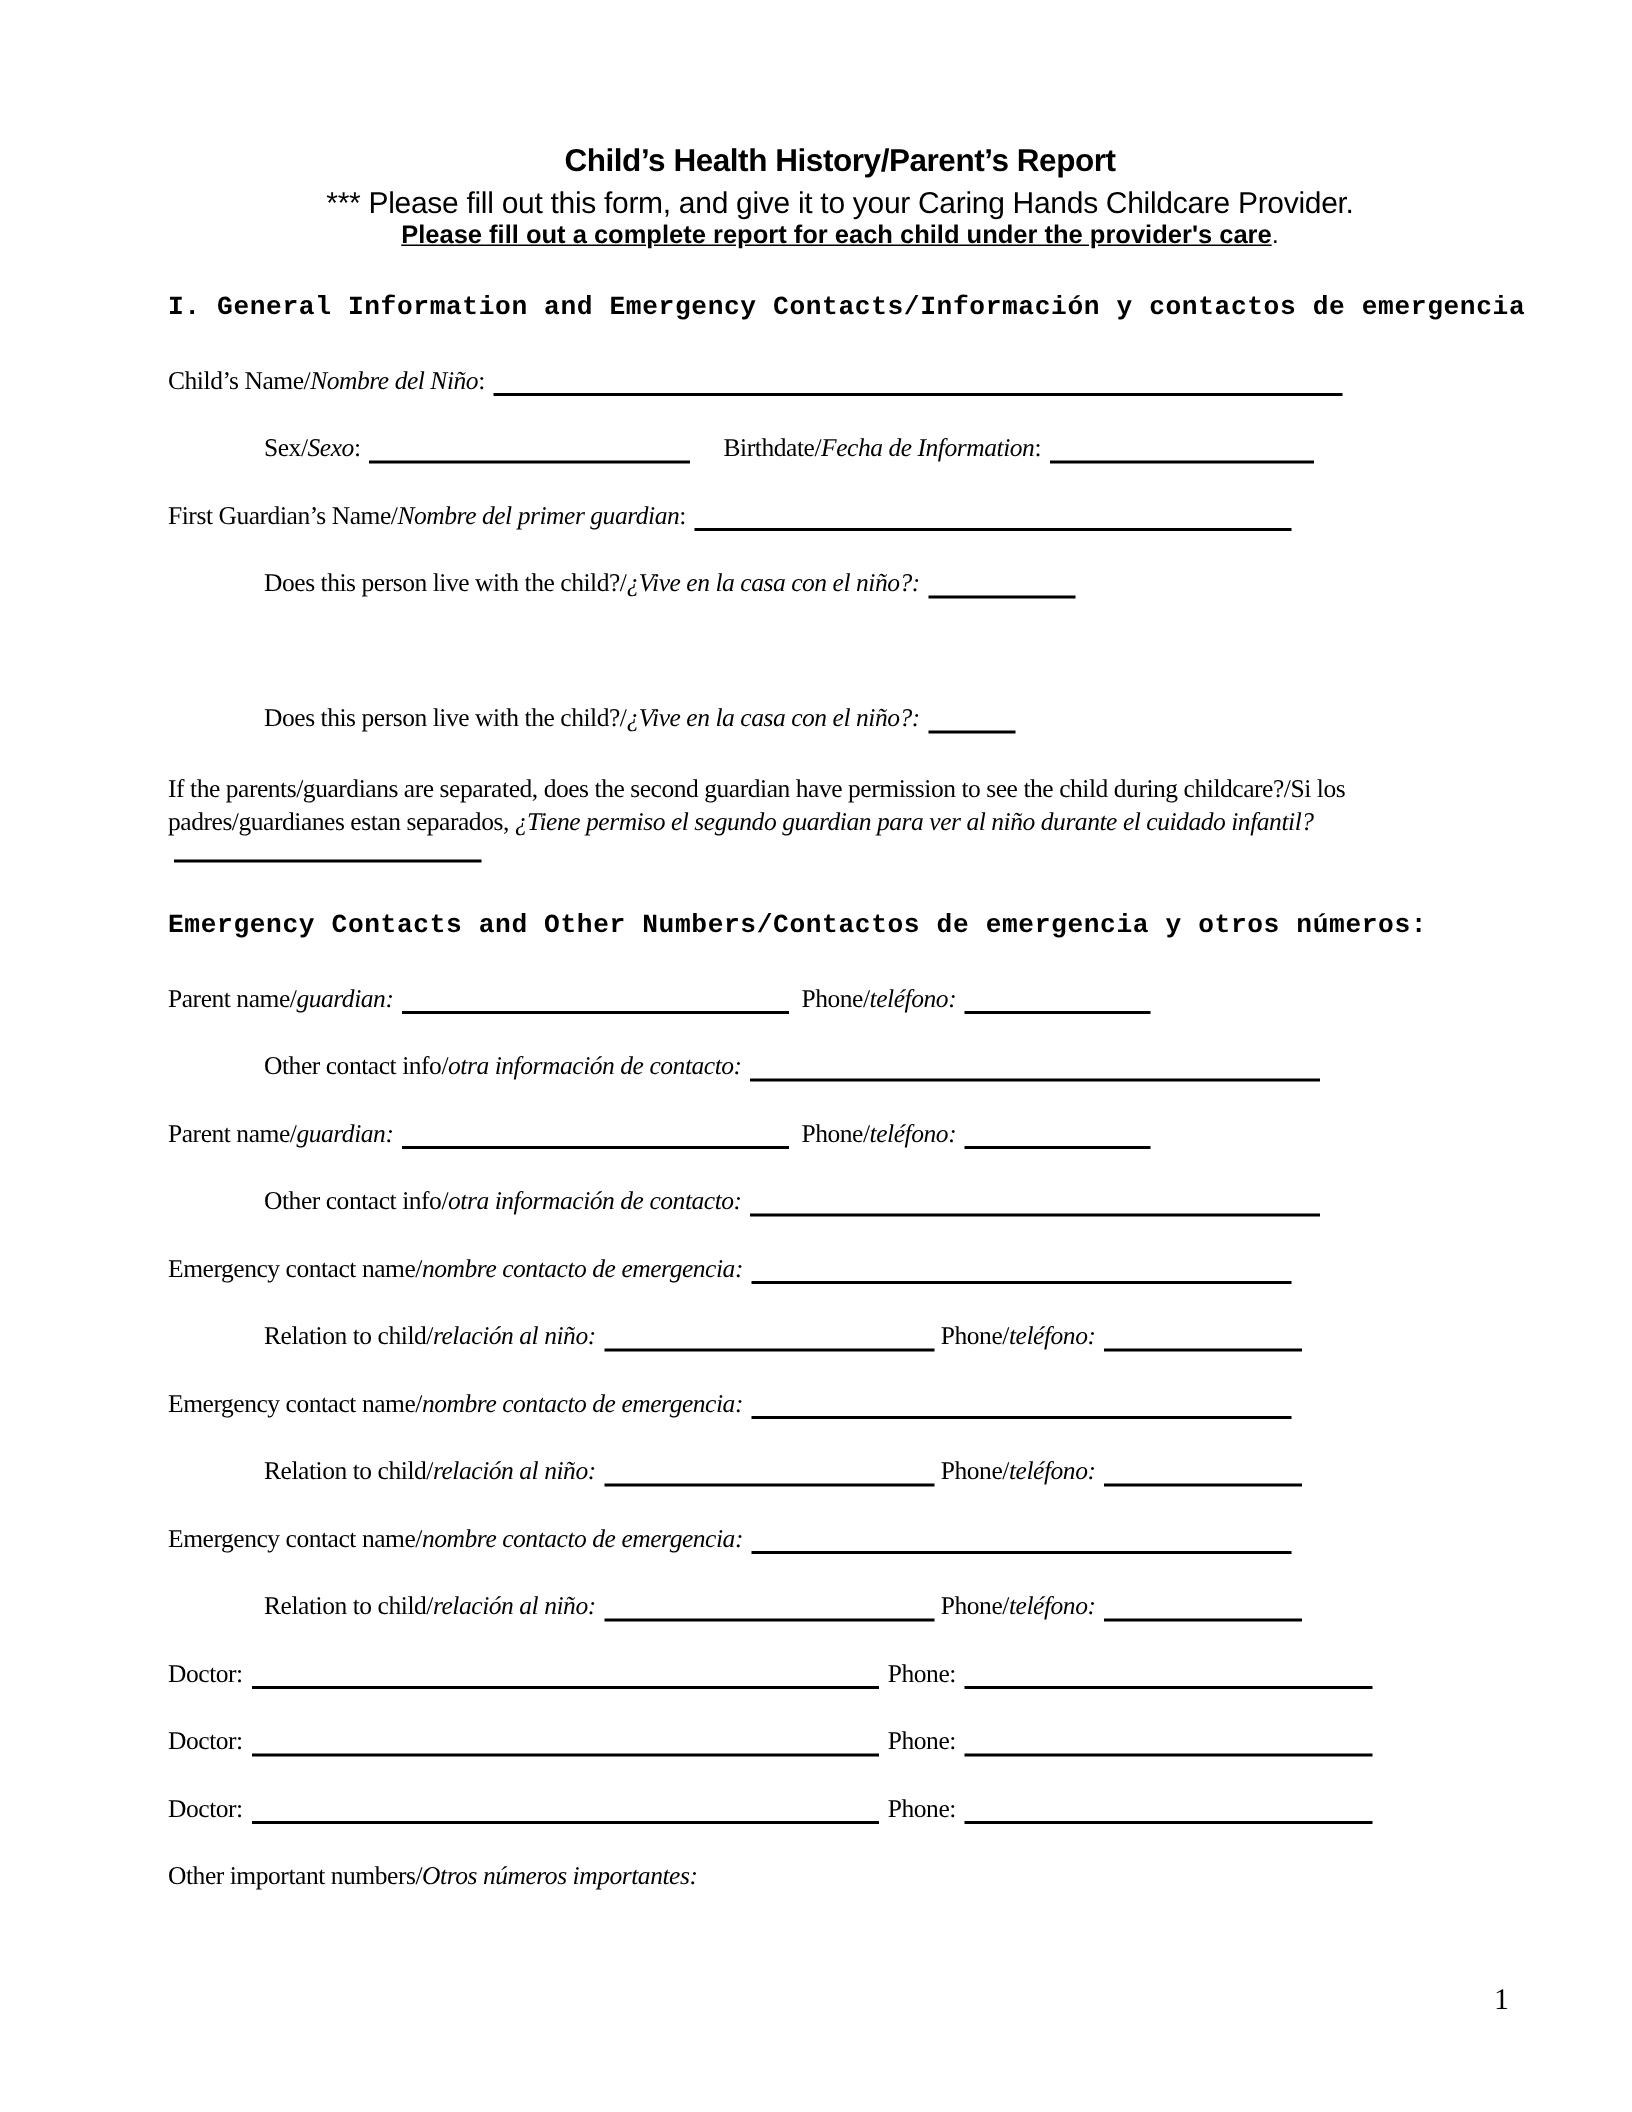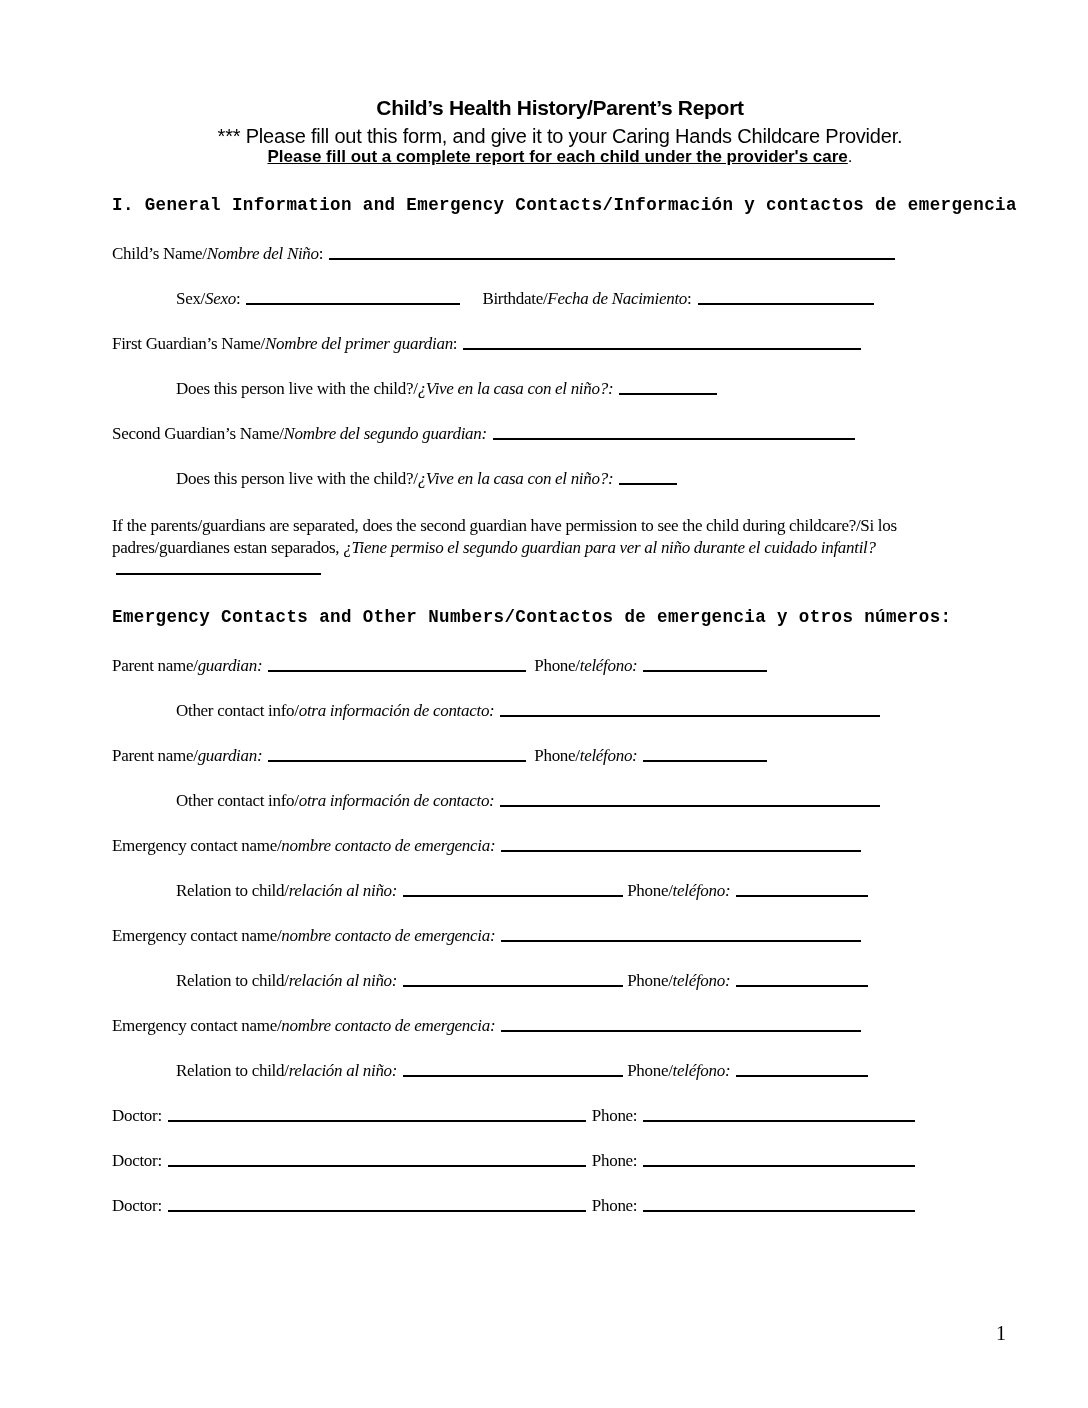--- a/index.html
+++ b/index.html
@@ -5,21 +5,21 @@
   html, body { margin: 0; padding: 0; background: #ffffff; }
   body { width: 1088px; height: 1408px; position: relative; overflow: hidden; color: #000; }
   .page { position: absolute; left: 16px; top: 0; width: 1088px; height: 1220px; background: #fff; }
   .sans { font-family: "Liberation Sans", sans-serif; }
   .serif { font-family: "Liberation Serif", serif; }
   .title { position: absolute; left: 0; width: 1088px; top: 96px; text-align: center; font-size: 21px; font-weight: bold; letter-spacing: -0.3px; }
   .subtitle { position: absolute; left: 0; width: 1088px; top: 125px; text-align: center; font-size: 20px; letter-spacing: -0.2px; }
   .subtitle2 { position: absolute; left: 0; width: 1088px; top: 147px; text-align: center; font-size: 17px; font-weight: bold; }
   .subtitle2 .u { text-decoration: underline; }
   .section { position: absolute; left: 96px; font-size: 17.5px; font-weight: bold; letter-spacing: 0.4px; white-space: nowrap; font-family: Liberation Mono, monospace; }
-  .row { position: absolute; font-size: 17px; white-space: nowrap; display: flex; align-items: flex-start; letter-spacing: -0.3px; }
+  .row { position: absolute; font-size: 17px; white-space: nowrap; display: flex; align-items: flex-end; letter-spacing: -0.3px; }
   .row i { font-style: italic; }
   .line { display: inline-block; border-bottom: 2px solid #000; height: 14px; margin-left: 6px; }
   .gap { display: inline-block; }
   .para { position: absolute; left: 96px; top: 515px; width: 880px; font-size: 17px; line-height: 22px; letter-spacing: -0.3px; }
   .para i { }
   .inline-line { display: inline-block; width: 205px; border-bottom: 2px solid #000; height: 14px; vertical-align: baseline; margin-left: 4px; }
   .pagenum { position: absolute; left: 980px; top: 1322px; font-size: 20px; }
 </style>
 </head>
 <body>
@@ -39,43 +39,38 @@
     <span class="line" style="width:566px"></span>
   </div>
 
   <div class="row serif" style="left:160px; top:289px">
     <span>Sex/</span>
       <i>Sexo</i>
       <span>:</span>
     <span class="line" style="width:214px"></span>
     <span class="gap" style="width:22px"></span>
     <span>Birthdate/</span>
-      <i>Fecha de Nacimiento</i>
+      <i>Fecha de Information</i>
       <span>:</span>
     <span class="line" style="width:176px"></span>
   </div>
 
   <div class="row serif" style="left:96px; top:334px">
     <span>First Guardian’s Name/</span>
       <i>Nombre del primer guardian</i>
       <span>:</span>
     <span class="line" style="width:398px"></span>
   </div>
 
   <div class="row serif" style="left:160px; top:379px">
     <span>Does this person live with the child?/</span>
       <i>¿Vive en la casa con el niño?:</i>
     <span class="line" style="width:98px"></span>
   </div>
 
-  <div class="row serif" style="left:96px; top:424px">
-    <span>Second Guardian’s Name/</span>
-      <i>Nombre del segundo guardian:</i>
-    <span class="line" style="width:362px"></span>
-  </div>
 
   <div class="row serif" style="left:160px; top:469px">
     <span>Does this person live with the child?/</span>
       <i>¿Vive en la casa con el niño?:</i>
     <span class="line" style="width:58px"></span>
   </div>
 
   <div class="para serif">
     <span>If the parents/guardians are separated, does the second guardian have permission to see the child during childcare?/Si los padres/guardianes estan separados, </span><i>¿Tiene permiso el segundo guardian para ver al niño durante el cuidado infantil?</i>
     <span class="inline-line"></span>
@@ -173,15 +168,19 @@
     <span class="line" style="width:272px"></span>
   </div>
   <div class="row serif" style="left:96px; top:1196px">
     <span>Doctor:</span>
     <span class="line" style="width:418px"></span>
     <span class="gap" style="width:6px"></span>
     <span>Phone:</span>
     <span class="line" style="width:272px"></span>
   </div>
 
+  <div class="row serif" style="left:96px; top:1241px">
+    <span>Other important numbers/</span>
+      <i>Otros números importantes:</i>
+  </div>
 
   <div class="pagenum serif">1</div>
 </div>
 
 </body></html>

